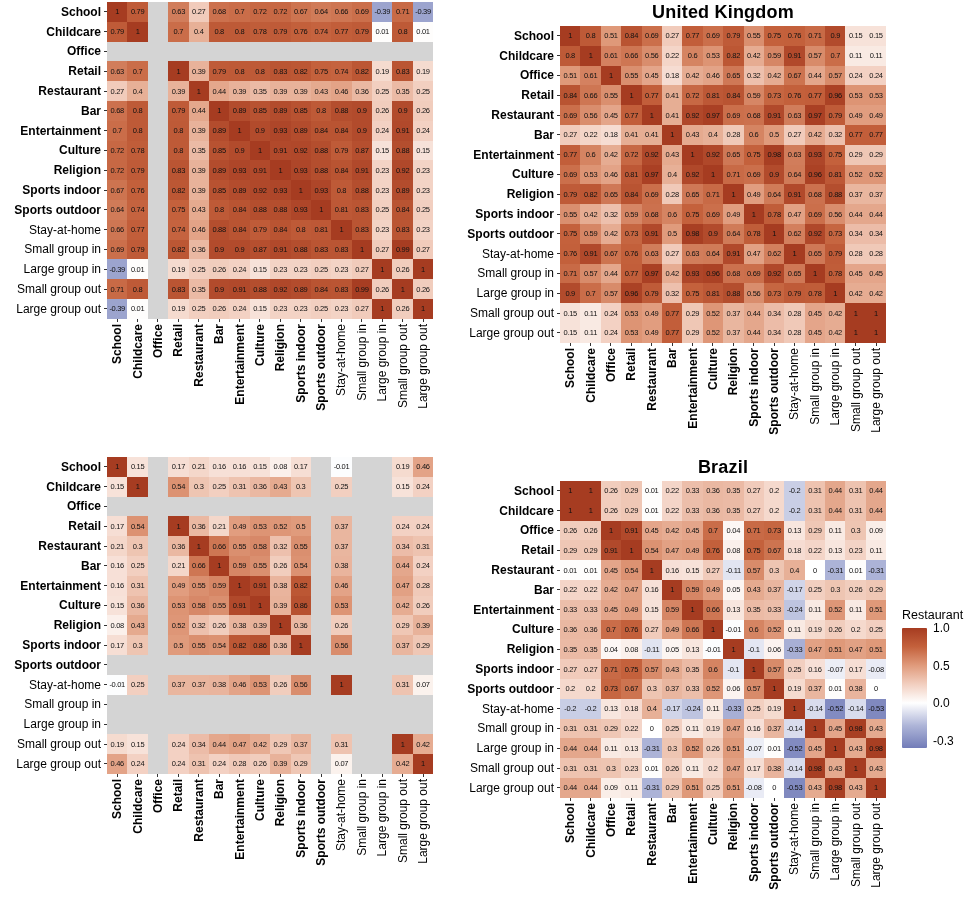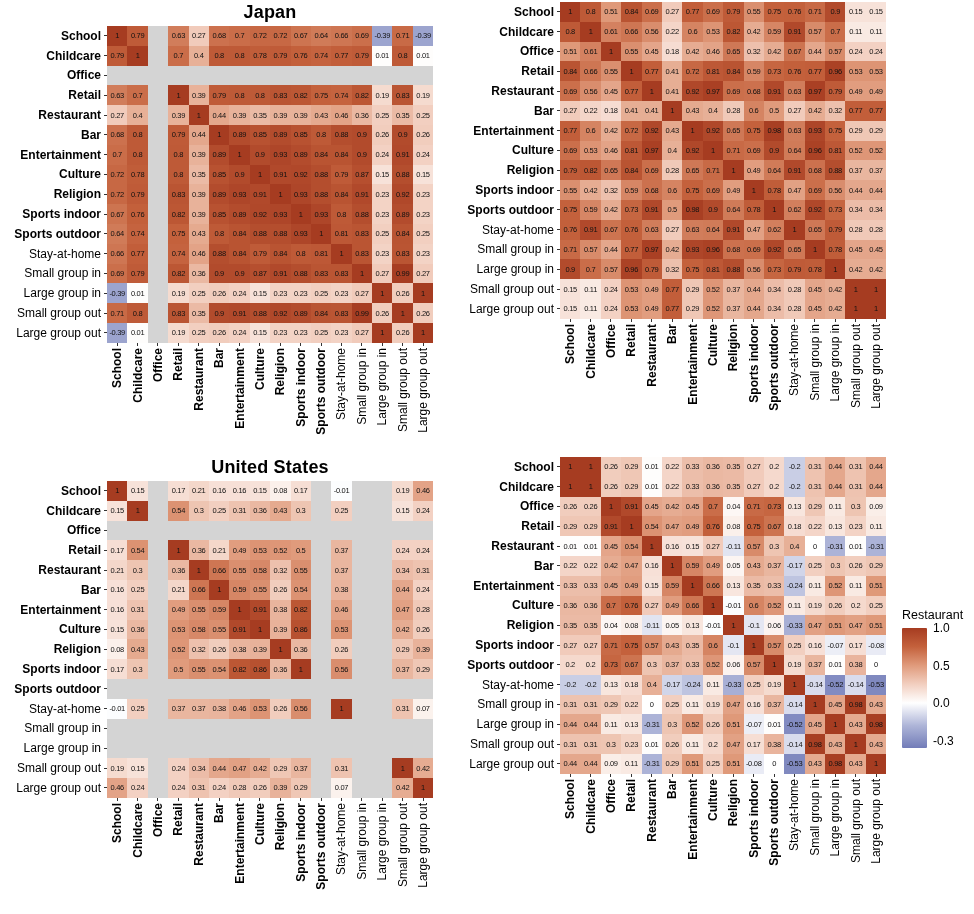--- a/index.html
+++ b/index.html
@@ -50,21 +50,20 @@
     position:absolute;left:31px;transform:translateY(-50%);
     font-size:12px;white-space:nowrap;
   }
 </style>
 </head>
 <body>
 
 <div class="figure">
 
   <div class="panel" style="left:0;top:0">
-    <div class="panel-title">Japan</div>
     <div class="panel-body">
       <div class="ylabels">
           <div class="ycell">
             <span class="lbl b">School</span>
             <span class="ytick"></span>
           </div>
           <div class="ycell">
             <span class="lbl b">Childcare</span>
             <span class="ytick"></span>
           </div>
@@ -446,20 +445,21 @@
           <span class="xtext">Small group out</span>
         </div>
         <div class="xcell">
           <span class="xtick"></span>
           <span class="xtext">Large group out</span>
         </div>
       </div>
   </div>
 
   <div class="panel" style="left:453px;top:0">
+    <div class="panel-title">United Kingdom</div>
     <div class="panel-body">
       <div class="ylabels">
           <div class="ycell">
             <span class="lbl b">School</span>
             <span class="ytick"></span>
           </div>
           <div class="ycell">
             <span class="lbl b">Childcare</span>
             <span class="ytick"></span>
           </div>
@@ -841,21 +841,20 @@
           <span class="xtext">Small group out</span>
         </div>
         <div class="xcell">
           <span class="xtick"></span>
           <span class="xtext">Large group out</span>
         </div>
       </div>
   </div>
 
   <div class="panel" style="left:0;top:455px">
-    <div class="panel-title">United States</div>
     <div class="panel-body">
       <div class="ylabels">
           <div class="ycell">
             <span class="lbl b">School</span>
             <span class="ytick"></span>
           </div>
           <div class="ycell">
             <span class="lbl b">Childcare</span>
             <span class="ytick"></span>
           </div>
@@ -1237,20 +1236,21 @@
           <span class="xtext">Small group out</span>
         </div>
         <div class="xcell">
           <span class="xtick"></span>
           <span class="xtext">Large group out</span>
         </div>
       </div>
   </div>
 
   <div class="panel" style="left:453px;top:455px">
+    <div class="panel-title">Brazil</div>
     <div class="panel-body">
       <div class="ylabels">
           <div class="ycell">
             <span class="lbl b">School</span>
             <span class="ytick"></span>
           </div>
           <div class="ycell">
             <span class="lbl b">Childcare</span>
             <span class="ytick"></span>
           </div>

